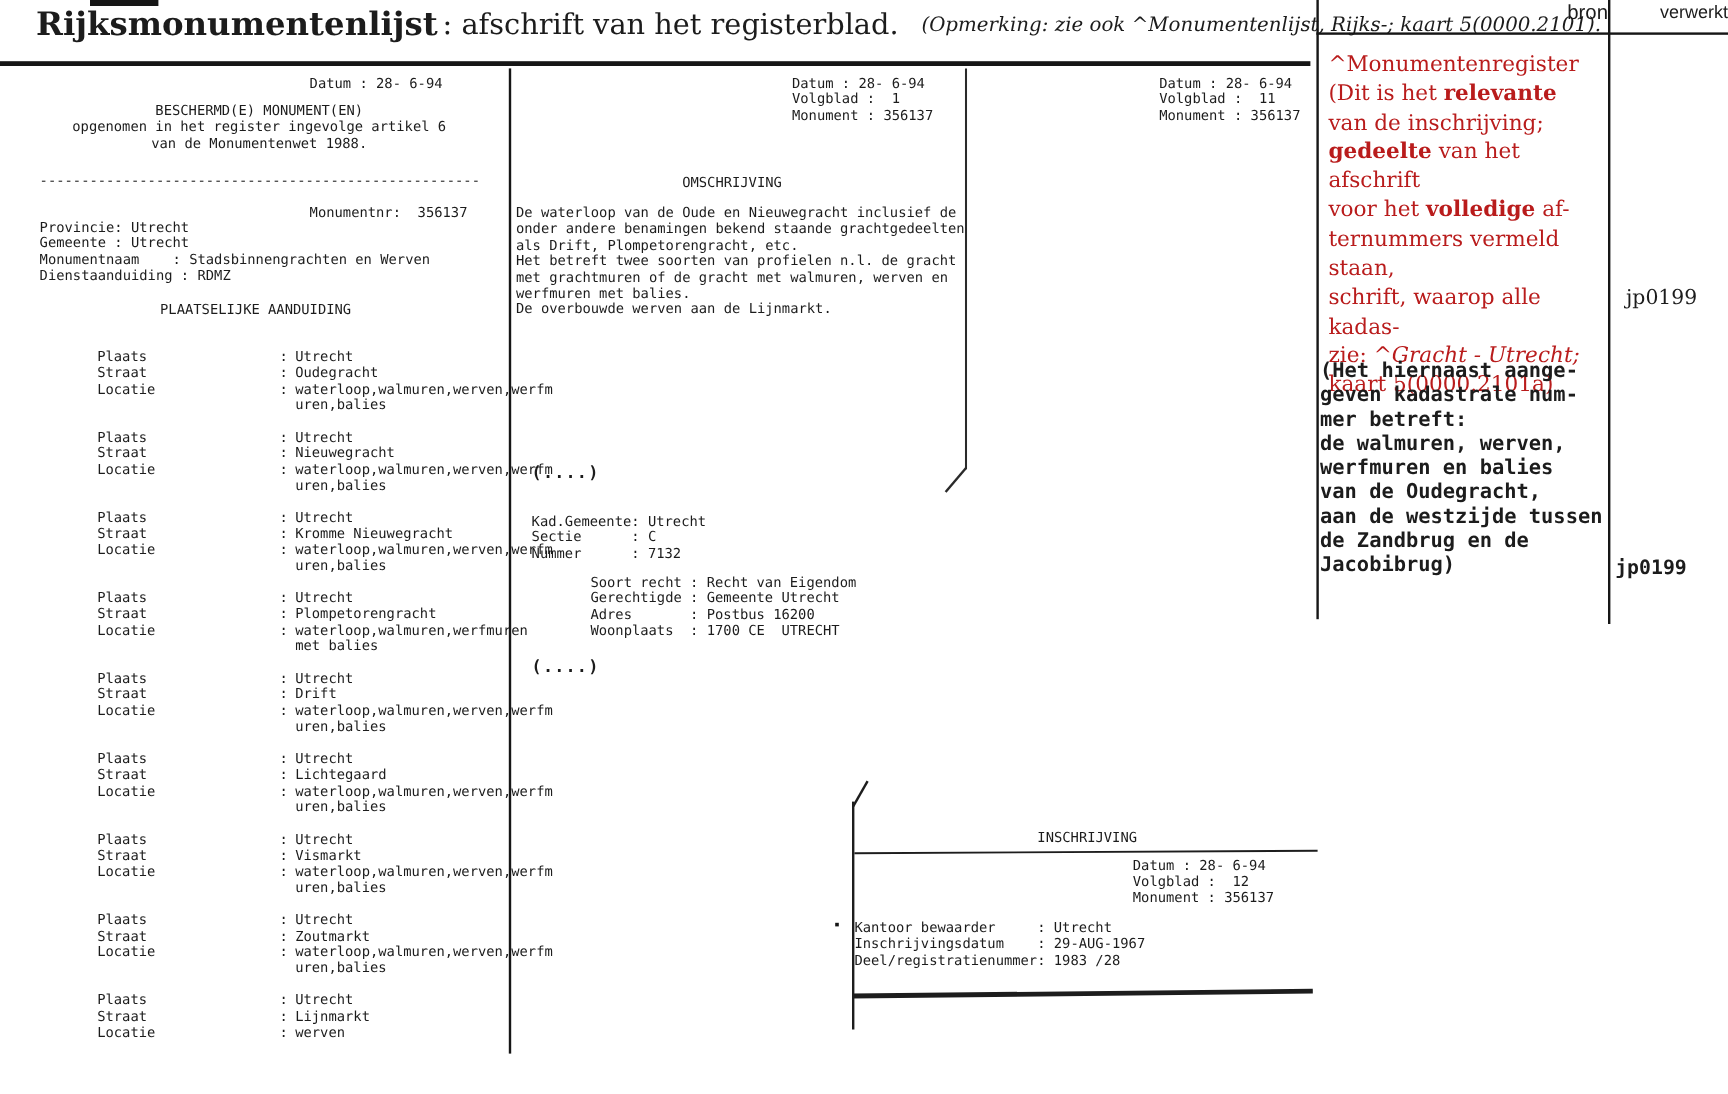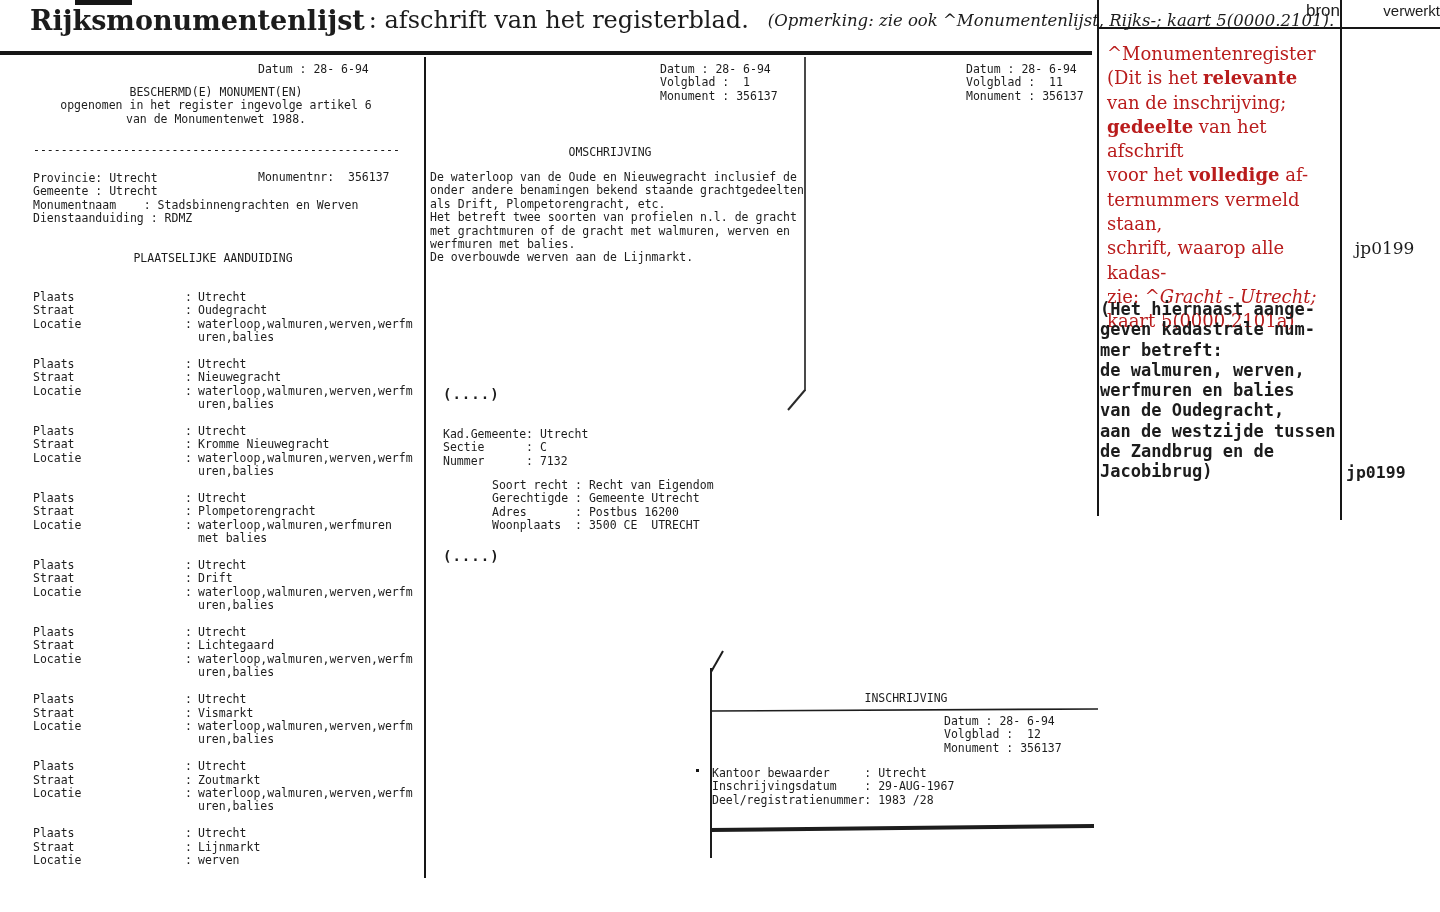--- a/index.html
+++ b/index.html
@@ -22,21 +22,21 @@
   .title-row{display:flex;align-items:center;font-family:"DejaVu Serif",serif;}
   .t-bold{font-weight:bold;font-size:27px;}
   .t-rest{font-size:24px;margin-left:4px;}
   .t-note{font-size:16.5px;margin-left:19px;font-style:italic;}
 
   
   .rule{background:#161616;}
 
   
   .entries .entry{margin-bottom:13.4px;}
-  .row{display:flex;}
+  .row{display:flex;margin-left:48px;}
   .lbl{width:152px;flex:none;}
   .colon{width:13px;flex:none;}
   .val{white-space:pre-line;}
 
   
   .bron-note{font-family:"DejaVu Serif",serif;font-size:18px;line-height:24.3px;color:#b91c1c;}
   .bron-note .b{font-weight:bold;}
   .bron-note .i{font-style:italic;}
 
   .type-bold{font-weight:600;}
@@ -62,21 +62,21 @@
   <div class="abs rule" style="left:424px;top:57px;width:1.6px;height:821px;"></div>
 
   <div class="abs pre" style="left:258px;top:63px;">Datum : 28- 6-94</div>
 
   <div class="abs pre center" style="left:33px;top:86px;width:366px;">BESCHERMD(E) MONUMENT(EN)
 opgenomen in het register ingevolge artikel 6
 van de Monumentenwet 1988.</div>
 
   <div class="abs pre" style="left:33px;top:144px;">-----------------------------------------------------</div>
 
-  <div class="abs pre" style="left:33px;top:172px;">Provincie: Utrecht
+  <div class="abs pre" style="left:33px;top:183px;">Provincie: Utrecht
 Gemeente : Utrecht
 Monumentnaam    : Stadsbinnengrachten en Werven
 Dienstaanduiding : RDMZ</div>
   <div class="abs pre" style="left:258px;top:171px;">Monumentnr:  356137</div>
 
   <div class="abs center" style="left:33px;top:252px;width:360px;">PLAATSELIJKE AANDUIDING</div>
 
   <div class="abs entries" style="left:33px;top:291px;width:380px;">
 
     <div class="entry">
@@ -267,21 +267,21 @@
 
   <div class="abs ellipsis" style="left:443px;top:388px;">(....)</div>
 
   <div class="abs pre" style="left:443px;top:428px;">Kad.Gemeente: Utrecht
 Sectie      : C
 Nummer      : 7132</div>
 
   <div class="abs pre" style="left:492px;top:479px;">Soort recht : Recht van Eigendom
 Gerechtigde : Gemeente Utrecht
 Adres       : Postbus 16200
-Woonplaats  : 3500 CE  UTRECHT</div>
+Woonplaats  : 1700 CE  UTRECHT</div>
 
   <div class="abs ellipsis" style="left:443px;top:550px;">(....)</div>
 
   <div class="abs pre" style="left:966px;top:63px;">Datum : 28- 6-94
 Volgblad :  11
 Monument : 356137</div>
 
   <div class="abs center" style="left:712px;top:692px;width:356px;padding-left:16px;">INSCHRIJVING</div>
 
   <div class="abs pre" style="left:944px;top:715px;">Datum : 28- 6-94

